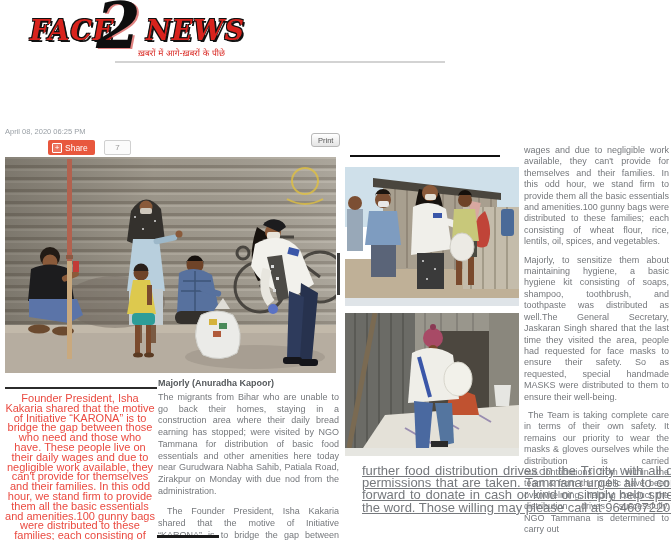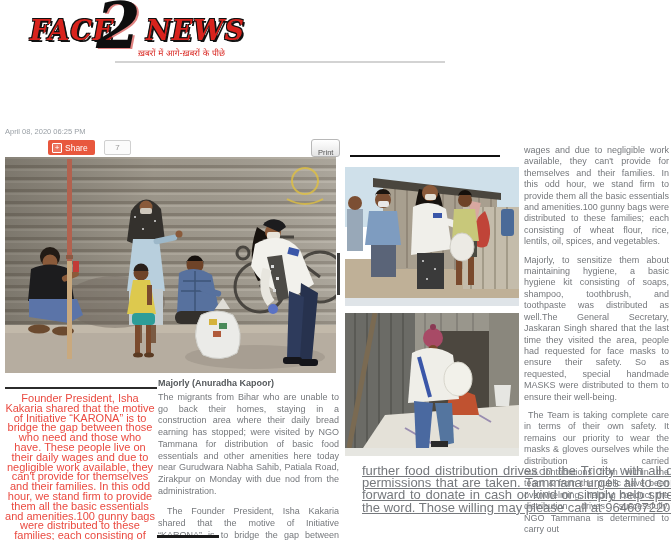--- a/index.html
+++ b/index.html
@@ -44,21 +44,21 @@
   .share-plus {
     display:inline-block; width:8px; height:8px; border:1px solid #fff; border-radius:1px;
     font-size:8px; line-height:7px; text-align:center; background:rgba(255,255,255,.18);
   }
   .share-count {
     position:absolute; left:104px; top:140px; width:25px; height:13px;
     border:1px solid #d0d0d0; background:#fbfbfb; border-radius:2px;
     font-size:8px; color:#999; text-align:center; line-height:13px;
   }
   .print-btn {
-    position:absolute; left:311px; top:139px; height:14px; padding:8px 6px;
+    position:absolute; left:311px; top:133px; height:14px; padding:2px 6px;
     font-size:7.5px; color:#555; font-family:inherit;
     background:linear-gradient(#ffffff,#e4e4e4); border:1px solid #b8b8b8; border-radius:3px; cursor:pointer;
   }
 
   
   figure { margin:0; padding:0; position:absolute; overflow:hidden; }
   figure svg { display:block; }
   .photo-main { left:5px; top:157px; width:331px; height:216px; }
   .photo-scrollthumb { position:absolute; left:337px; top:253px; width:3px; height:42px; background:#3c3c3c; cursor:pointer; }
   .photo-r1 { left:345px; top:167px; width:174px; height:131px; }

